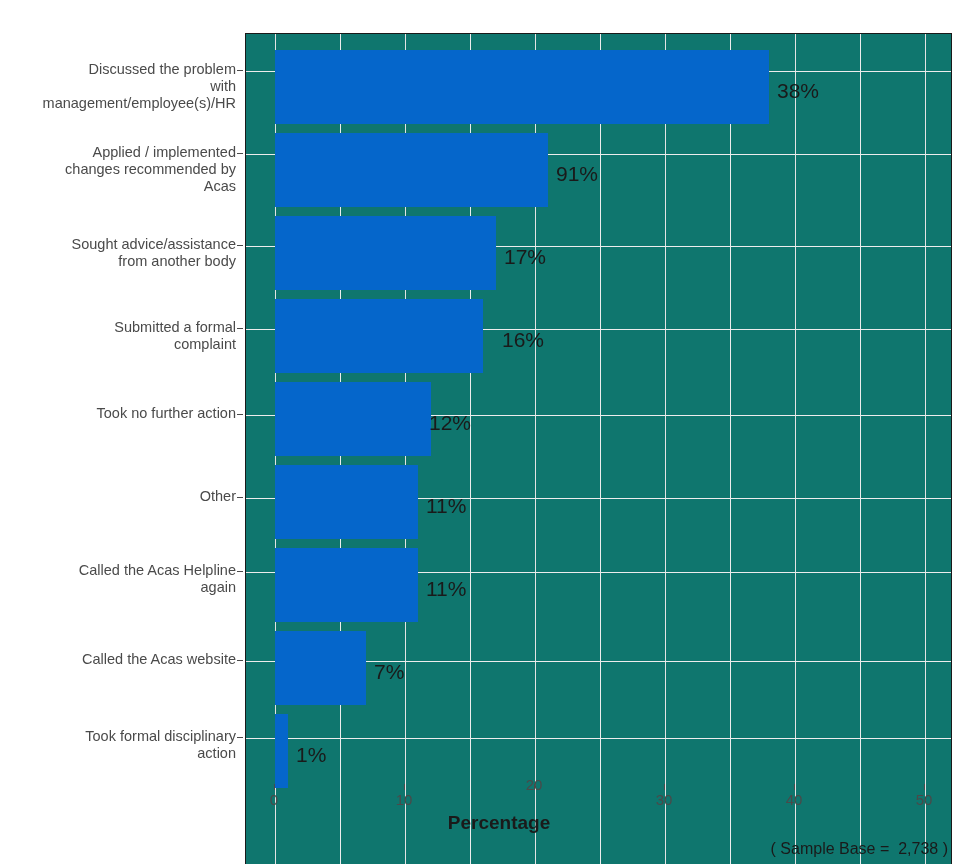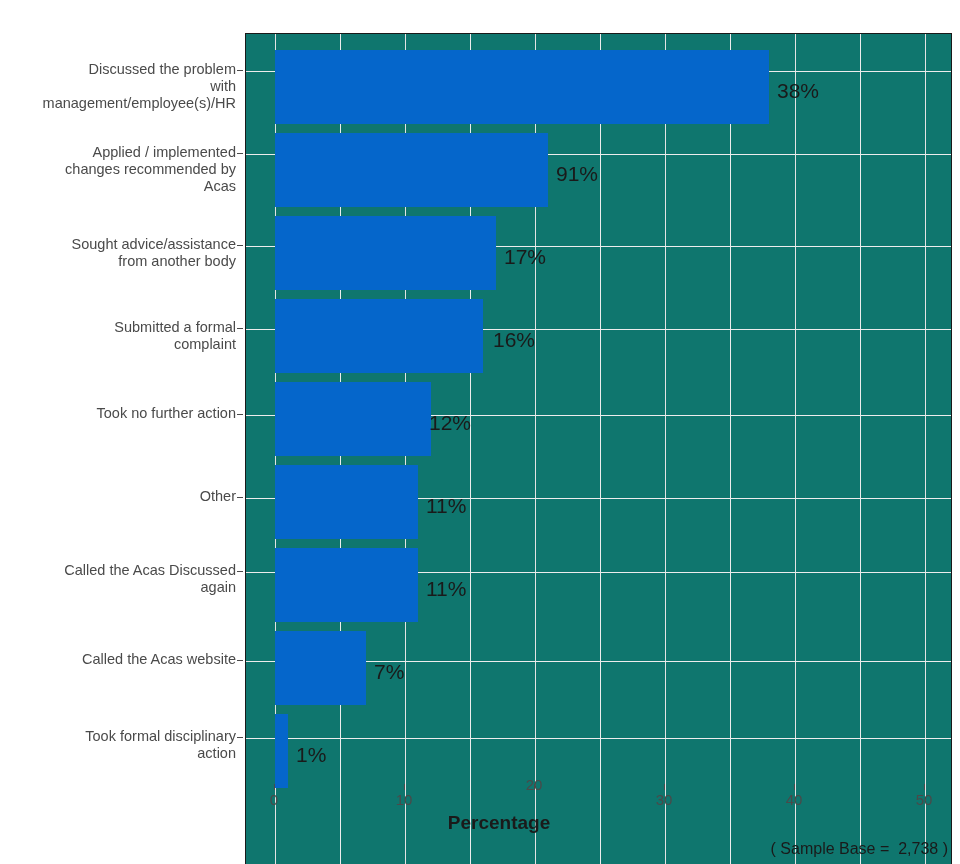--- a/index.html
+++ b/index.html
@@ -138,21 +138,21 @@
 management/employee(s)/HR</div>
     <div class="cat-label" style="top:144px;">Applied / implemented
 changes recommended by
 Acas</div>
     <div class="cat-label" style="top:236px;">Sought advice/assistance
 from another body</div>
     <div class="cat-label" style="top:319px;">Submitted a formal
 complaint</div>
     <div class="cat-label" style="top:405px;">Took no further action</div>
     <div class="cat-label" style="top:488px;">Other</div>
-    <div class="cat-label" style="top:562px;">Called the Acas Discussed
+    <div class="cat-label" style="top:562px;">Called the Acas Helpline
 again</div>
     <div class="cat-label" style="top:651px;">Called the Acas website</div>
     <div class="cat-label" style="top:728px;">Took formal disciplinary
 action</div>
   </div>
 
   <div class="cat-tick" style="top:70px;"></div>
   <div class="cat-tick" style="top:153px;"></div>
   <div class="cat-tick" style="top:245px;"></div>
   <div class="cat-tick" style="top:328px;"></div>
@@ -192,21 +192,21 @@
     <div class="bar" style="left:29px; top:265px; width:208px; height:74px;"></div>
     <div class="bar" style="left:29px; top:348px; width:156px; height:74px;"></div>
     <div class="bar" style="left:29px; top:431px; width:143px; height:74px;"></div>
     <div class="bar" style="left:29px; top:514px; width:143px; height:74px;"></div>
     <div class="bar" style="left:29px; top:597px; width:91px;  height:74px;"></div>
     <div class="bar" style="left:29px; top:680px; width:13px;  height:74px;"></div>
 
     <div class="bar-label" style="left:531px; top:46px;">38%</div>
     <div class="bar-label" style="left:310px; top:129px;">91%</div>
     <div class="bar-label" style="left:258px; top:212px;">17%</div>
-    <div class="bar-label" style="left:247px; top:295px;text-align:center;">16%</div>
+    <div class="bar-label" style="left:256px; top:295px;text-align:center;">16%</div>
     <div class="bar-label" style="left:183px; top:378px;">12%</div>
     <div class="bar-label" style="left:180px; top:461px;">11%</div>
     <div class="bar-label" style="left:180px; top:544px;">11%</div>
     <div class="bar-label" style="left:128px; top:627px;">7%</div>
     <div class="bar-label" style="left:50px;  top:710px;">1%</div>
   </div>
 
   <div class="xtick-mark" style="left:274px; top:784px;"></div>
   <div class="xtick-mark" style="left:404px; top:784px;"></div>
   <div class="xtick-mark" style="left:534px; top:784px;"></div>

